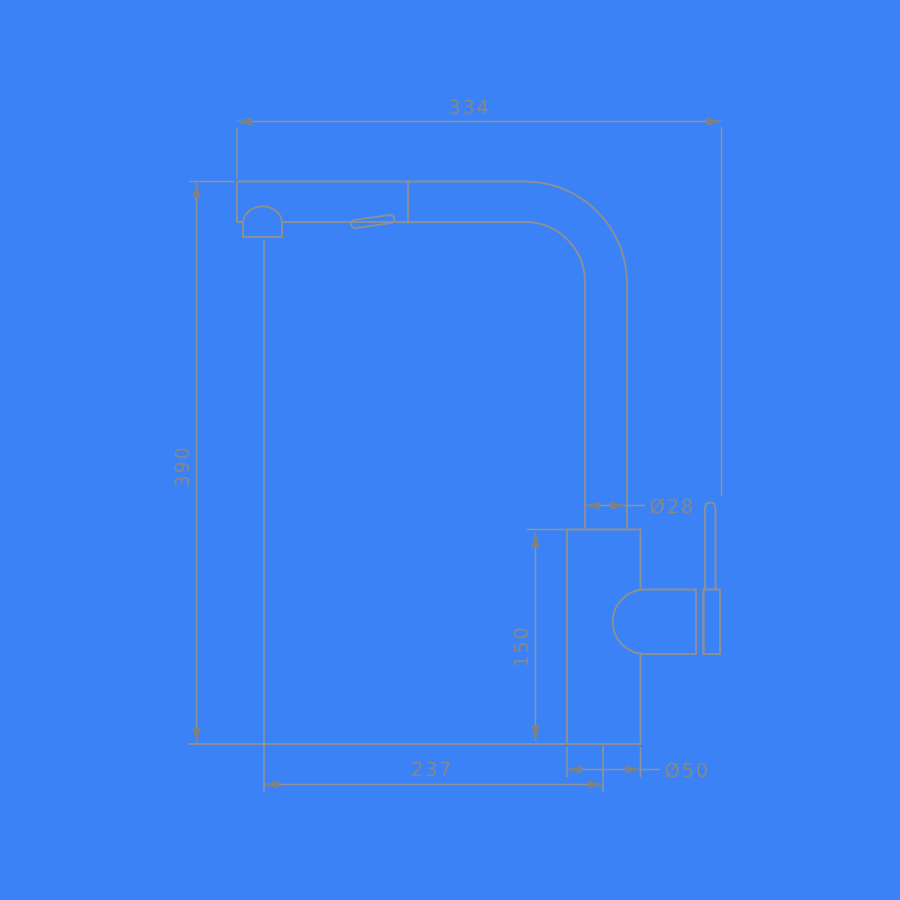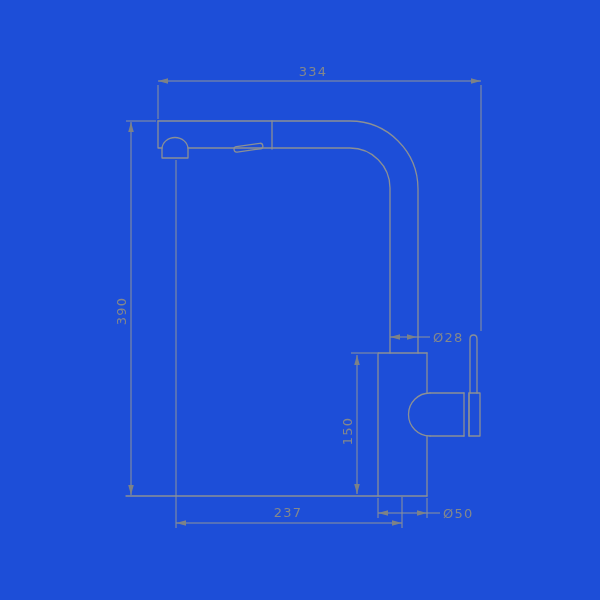--- a/index.html
+++ b/index.html
@@ -5,21 +5,21 @@
   html,body{margin:0;padding:0;}
   body{
     width:600px;height:600px;
     background:#ffffff;
     font-family:"DejaVu Sans", sans-serif;
     overflow:hidden;
   }
   .canvas{
     position:relative;
     width:600px;height:600px;
-    background:#1d4ed8;
+    background:#3b82f6;
   }
   svg{display:block;}
   .outline{
     fill:none;
     stroke:#8b9095;
     stroke-width:1.3;
     stroke-linecap:round;
     stroke-linejoin:round;
   }
   .dimline{

